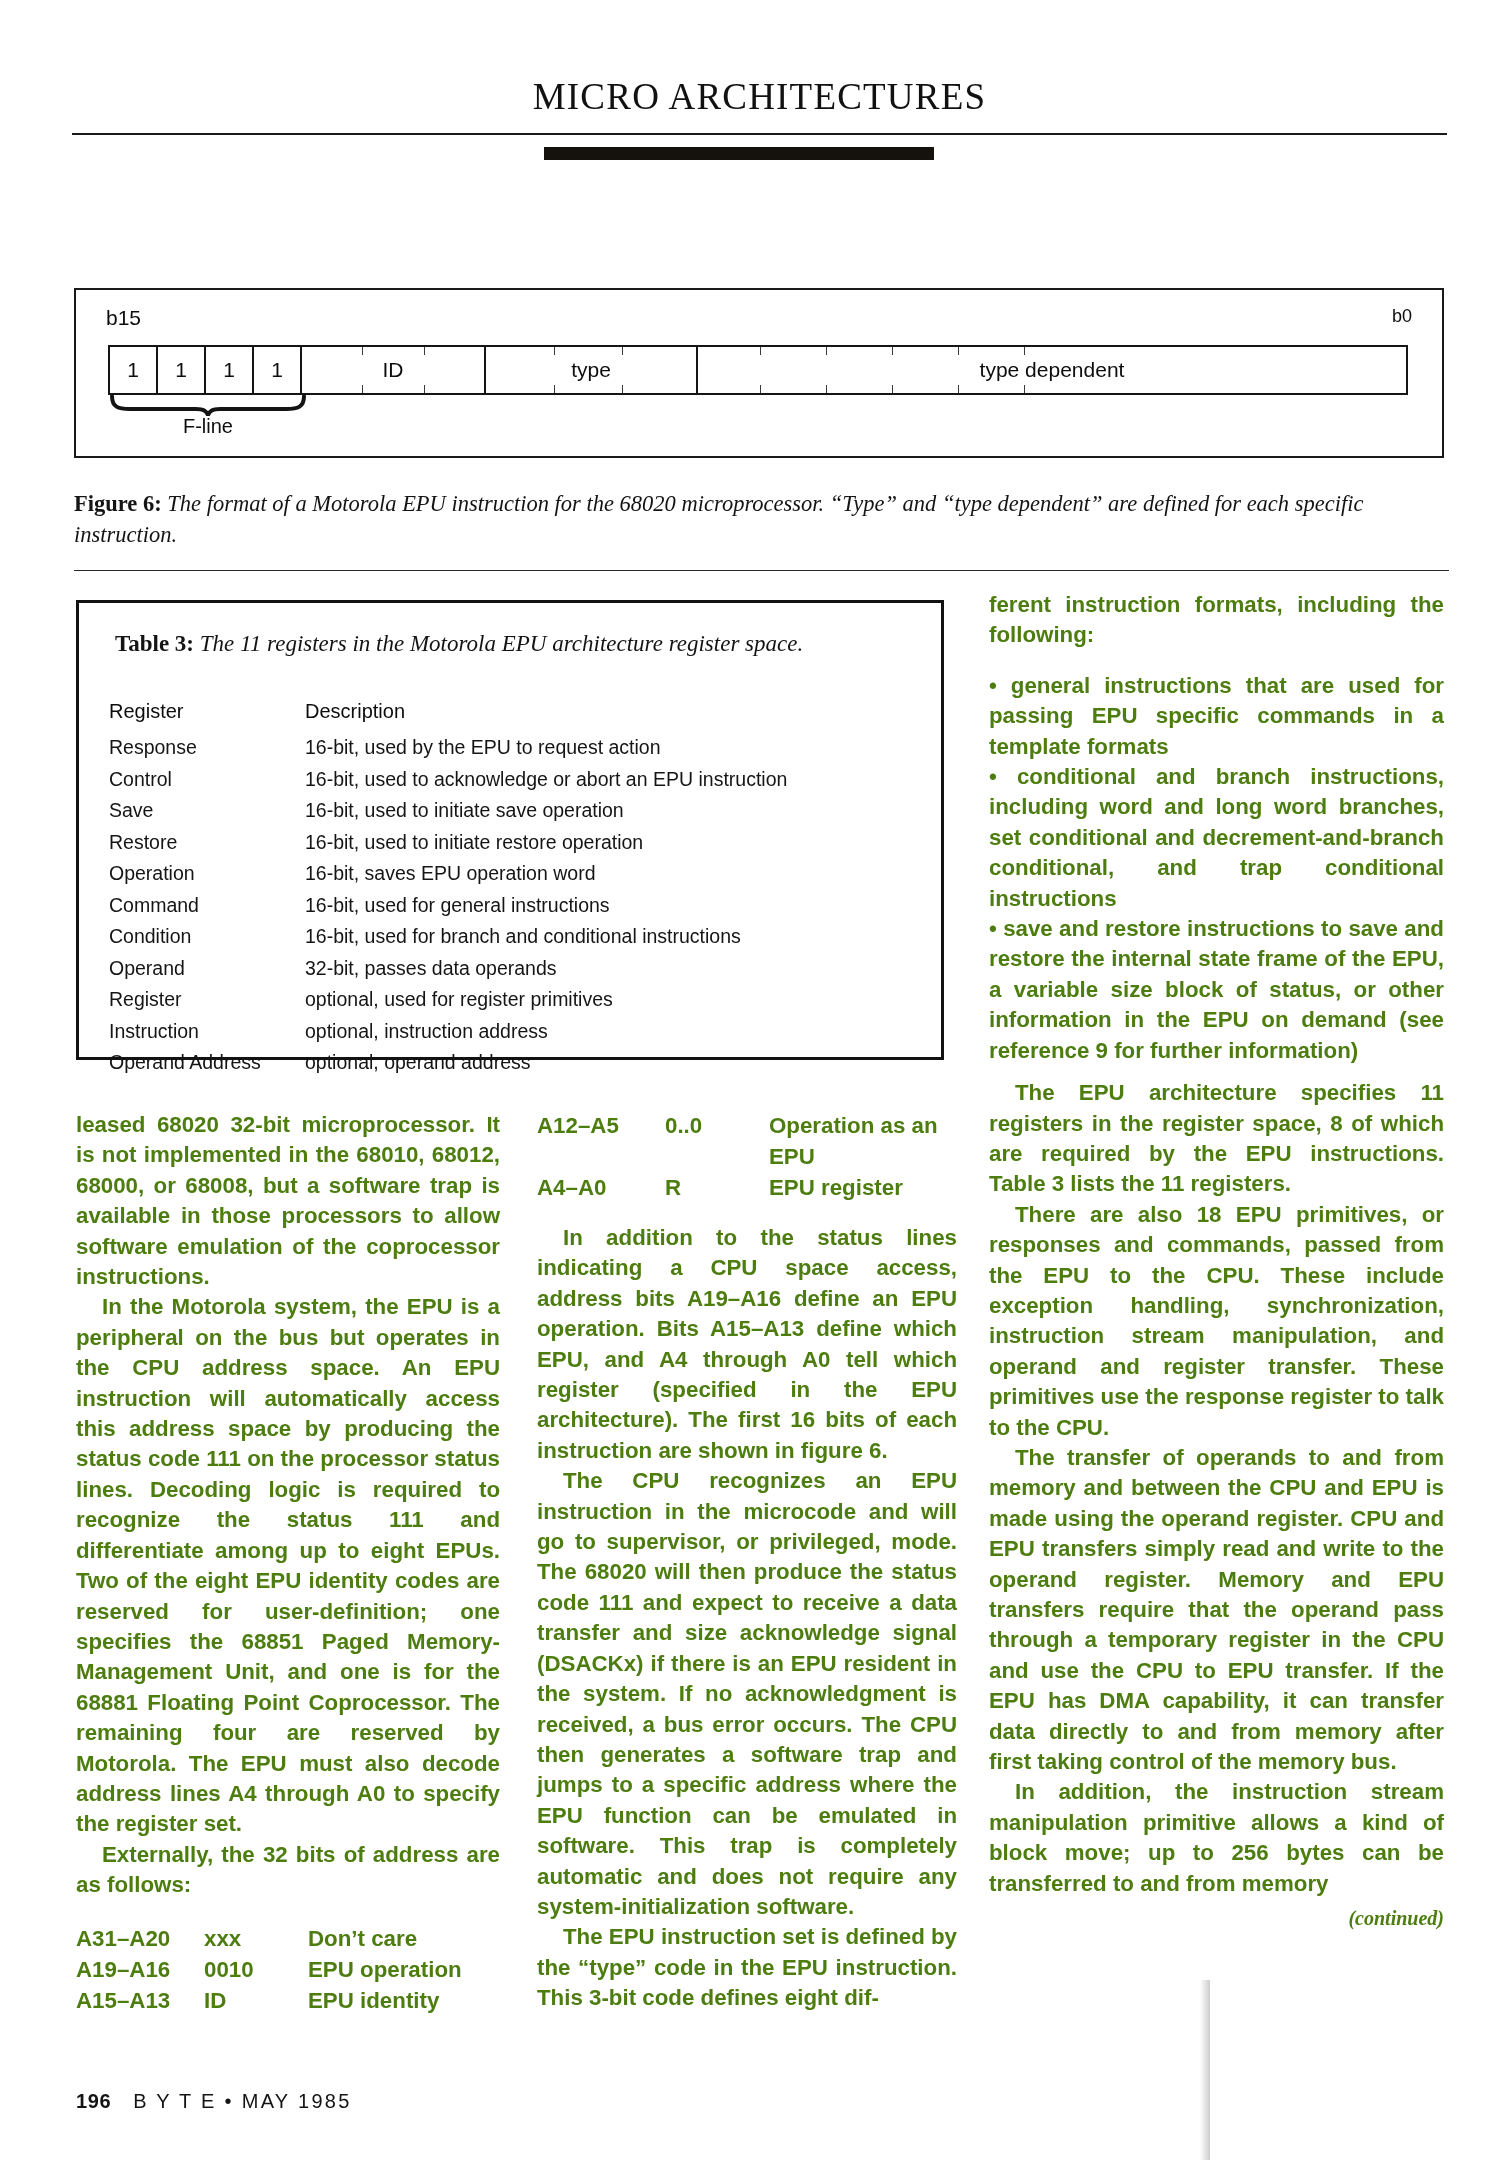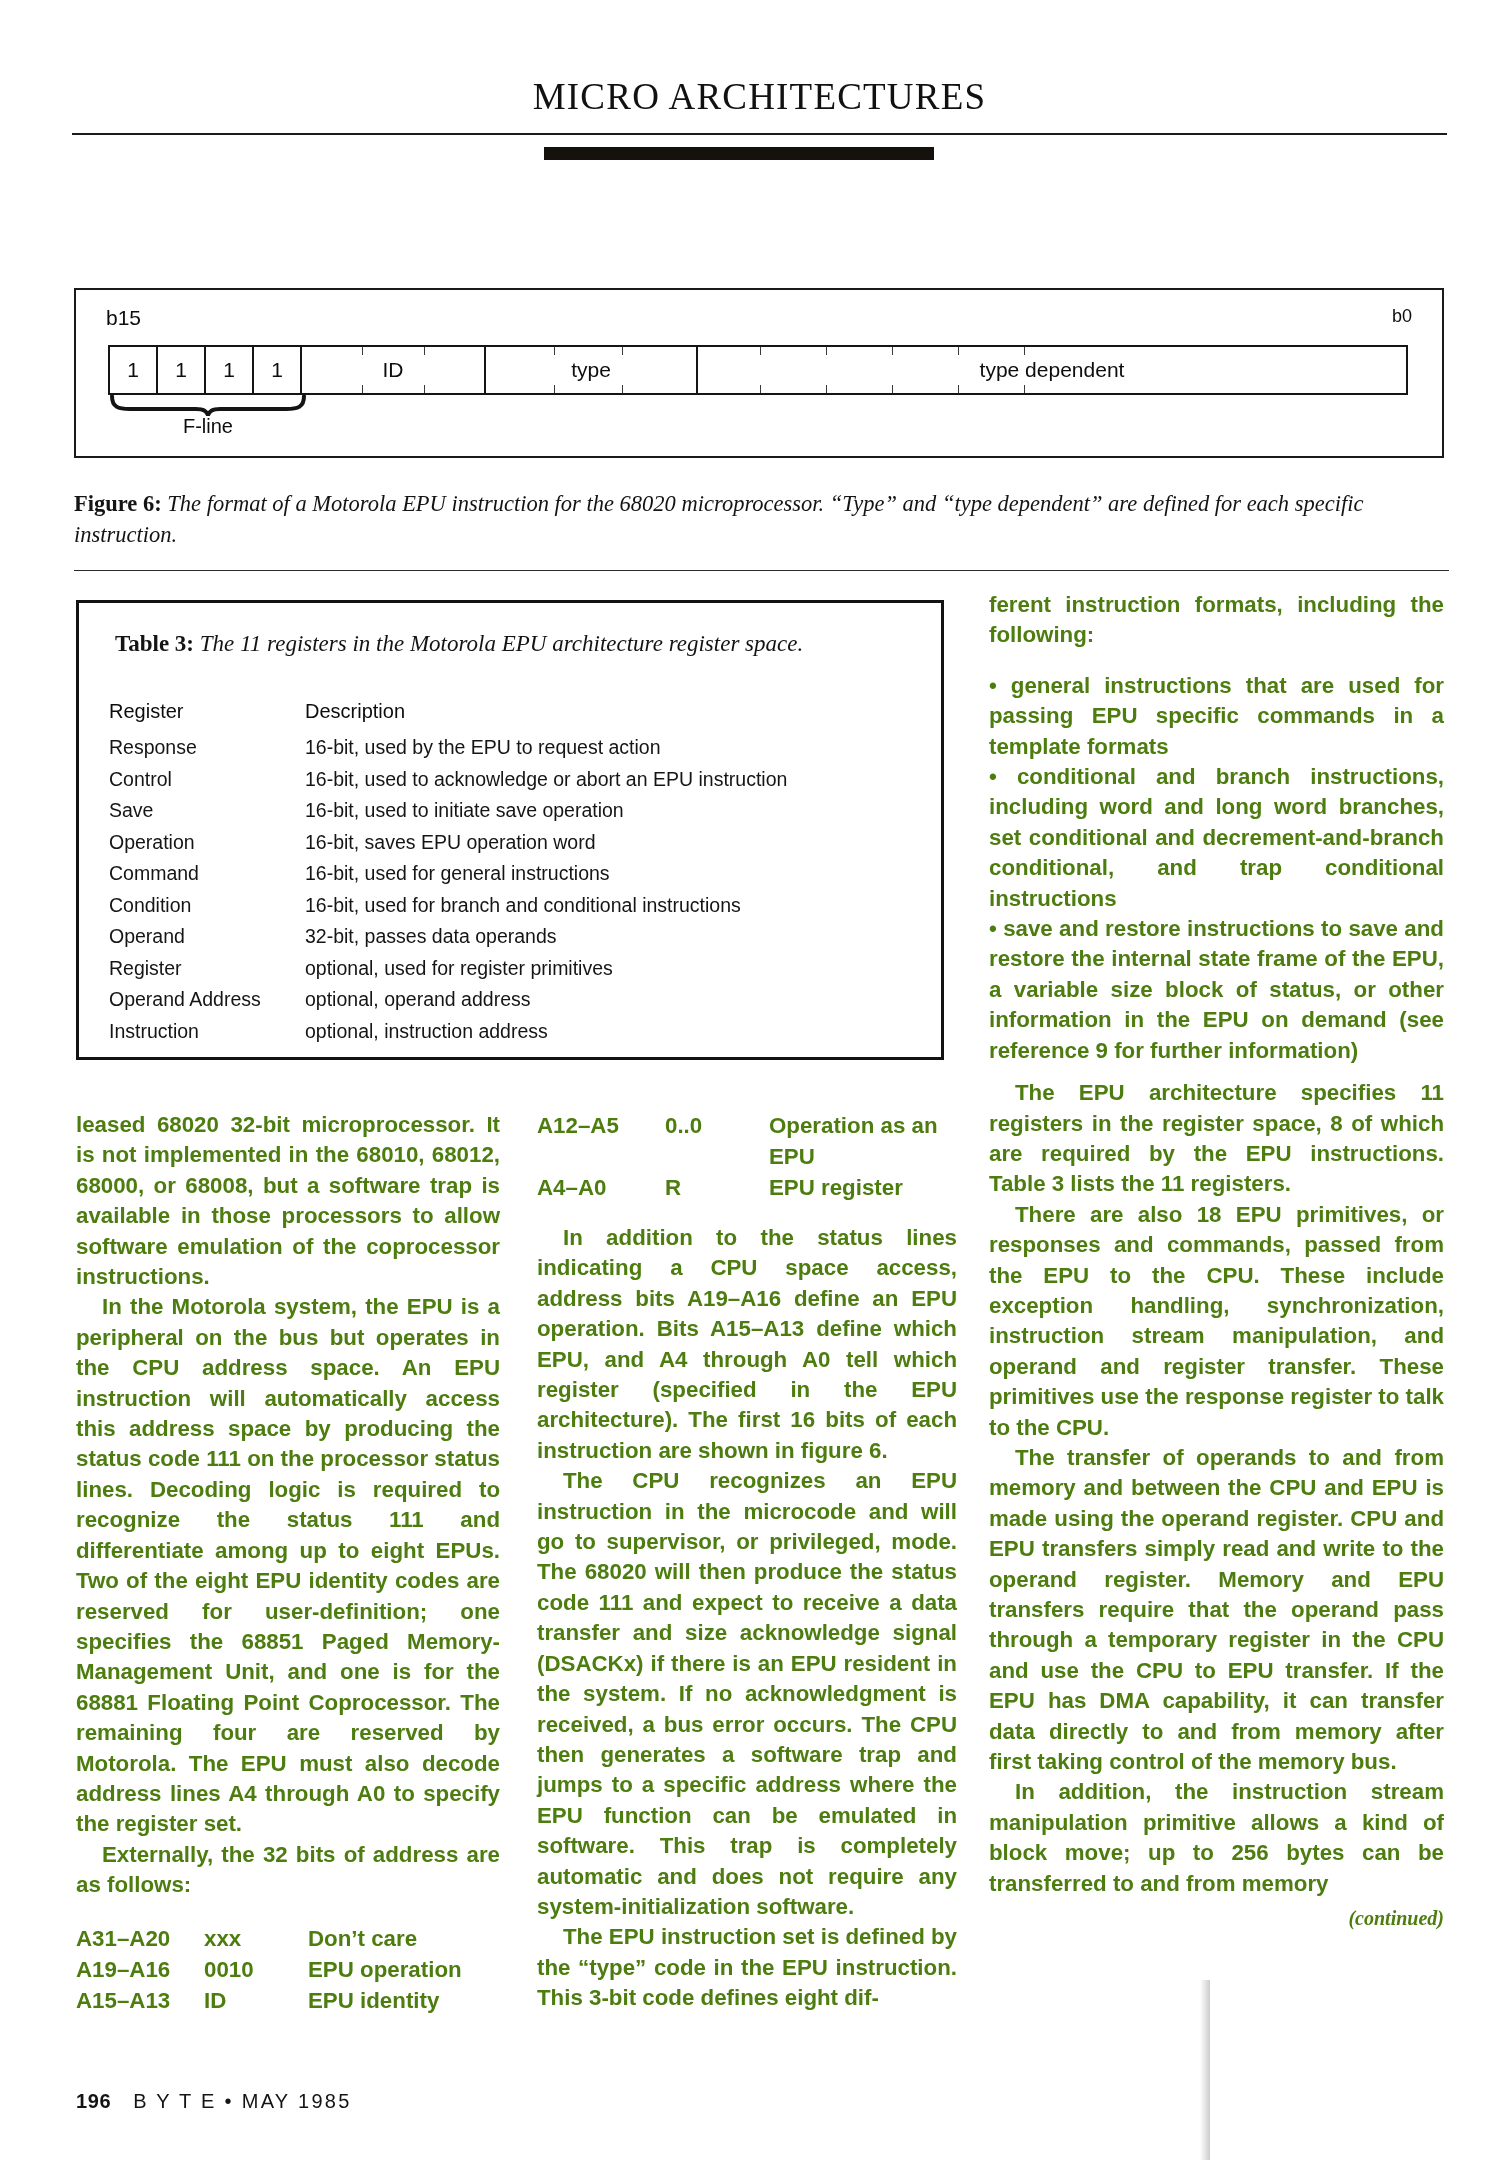--- a/index.html
+++ b/index.html
@@ -373,46 +373,50 @@
           </tr>
         <tr>
             <td class="c1">Control</td>
             <td>16-bit, used to acknowledge or abort an EPU instruction</td>
           </tr>
         <tr>
             <td class="c1">Save</td>
             <td>16-bit, used to initiate save operation</td>
           </tr>
         <tr>
+            <td class="c1">Restore</td>
+            <td>16-bit, used to initiate restore operation</td>
+          </tr>
+        <tr>
             <td class="c1">Operation</td>
             <td>16-bit, saves EPU operation word</td>
           </tr>
         <tr>
             <td class="c1">Command</td>
             <td>16-bit, used for general instructions</td>
           </tr>
         <tr>
             <td class="c1">Condition</td>
             <td>16-bit, used for branch and conditional instructions</td>
           </tr>
         <tr>
             <td class="c1">Operand</td>
             <td>32-bit, passes data operands</td>
           </tr>
         <tr>
             <td class="c1">Register</td>
             <td>optional, used for register primitives</td>
           </tr>
         <tr>
+            <td class="c1">Instruction</td>
+            <td>optional, instruction address</td>
+          </tr>
+        <tr>
             <td class="c1">Operand Address</td>
             <td>optional, operand address</td>
-          </tr>
-        <tr>
-            <td class="c1">Instruction</td>
-            <td>optional, instruction address</td>
           </tr>
       </tbody>
     </table>
   </div>
 
   <div class="col col-right-top">
     <p class="noindent">ferent instruction formats, including the following:</p>
     <div class="spacer-20"></div>
     <p class="bullet">• general instructions that are used for passing EPU specific commands in a template formats</p>
     <p class="bullet">• conditional and branch instructions, including word and long word branches, set conditional and decrement-and-branch conditional, and trap conditional instructions</p>

